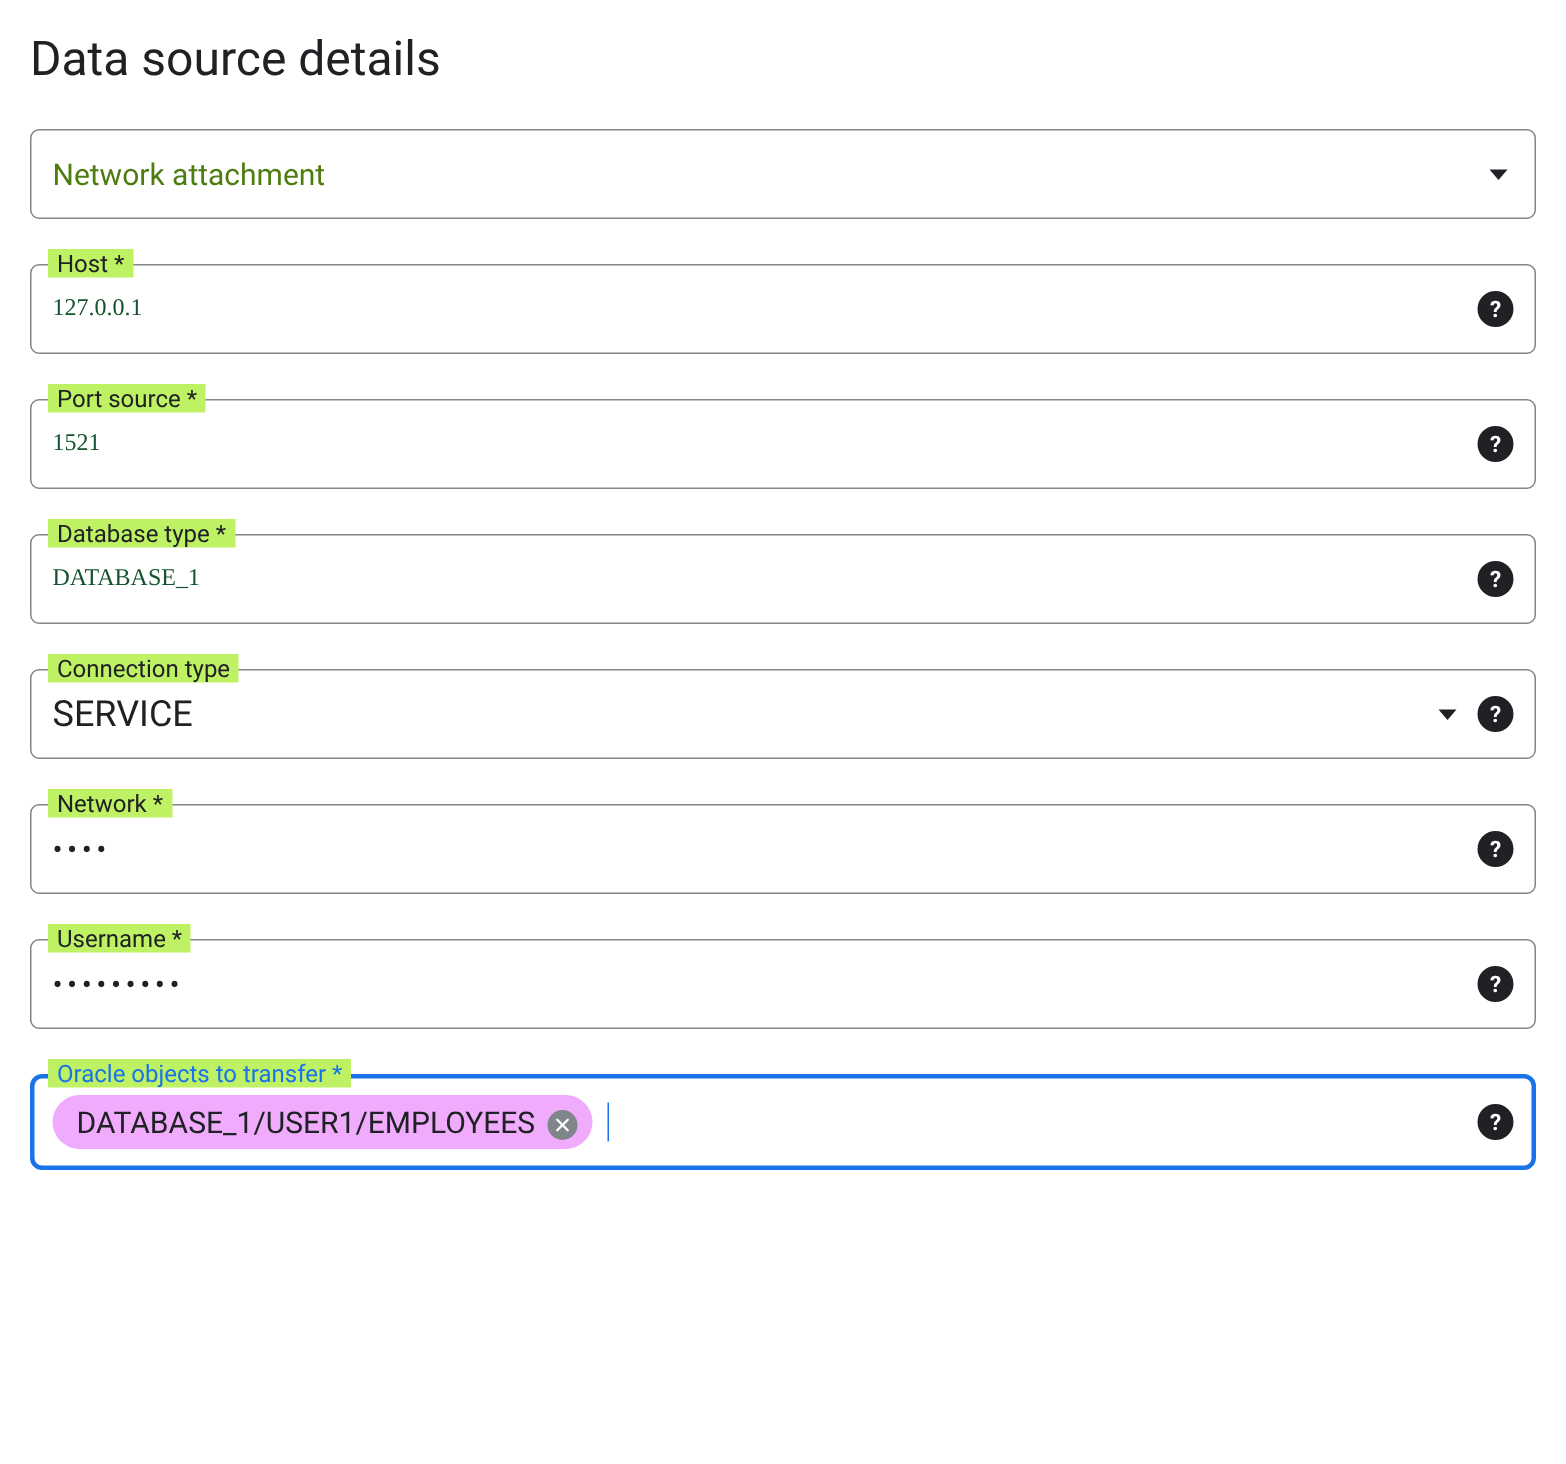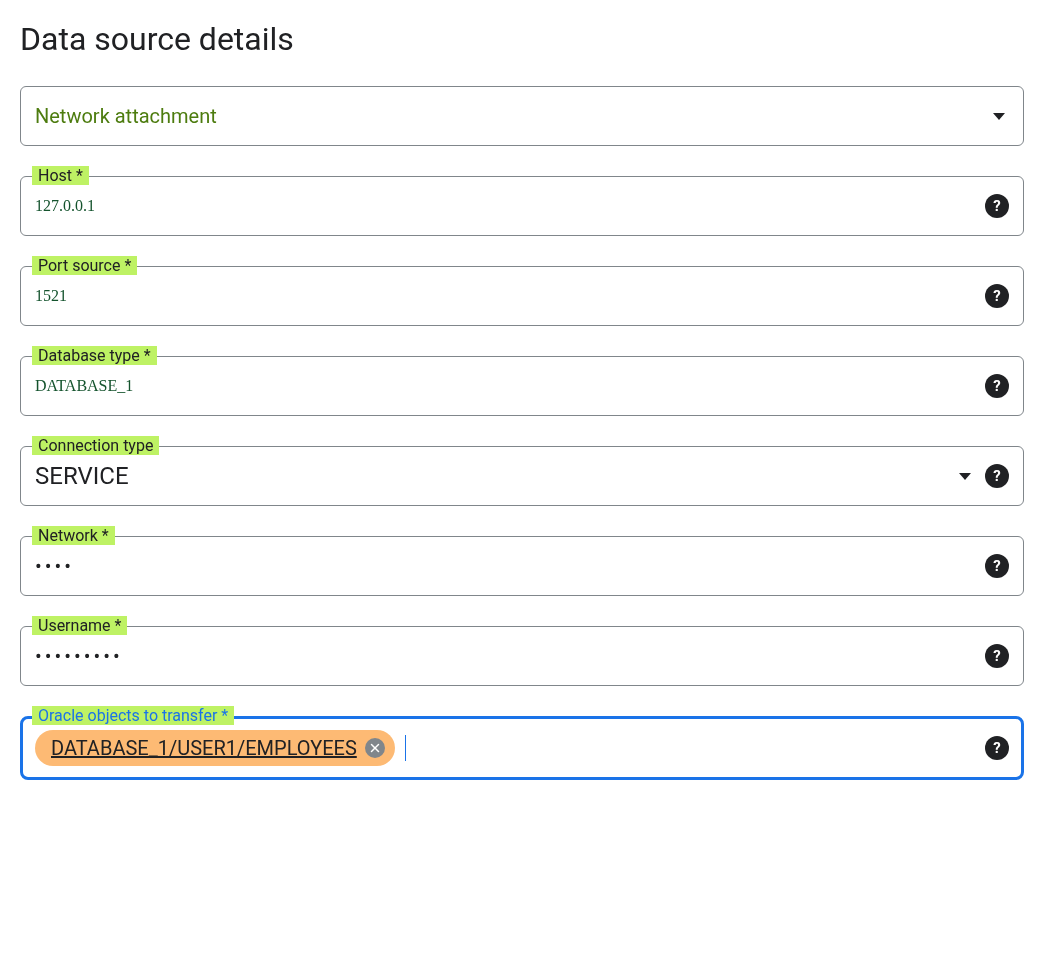--- a/index.html
+++ b/index.html
@@ -110,28 +110,27 @@
     }
     .chip-container {
       display: flex;
       align-items: center;
       flex: 1;
       gap: 10px;
       flex-wrap: wrap;
     }
     .chip {
       display: inline-flex;
-      align-items: center;
-      background: #fdba74;
+      align-items: flex-end;
+      background: #f0abfc;
       border-radius: 18px;
       padding: 6px 10px 6px 16px;
       font-size: 20px;
       color: #202124;
       gap: 8px;
-      text-decoration: underline;
     }
     .chip-close {
       width: 20px;
       height: 20px;
       border-radius: 50%;
       background: #80868b;
       color: #fff;
       display: flex;
       align-items: center;
       justify-content: center;

